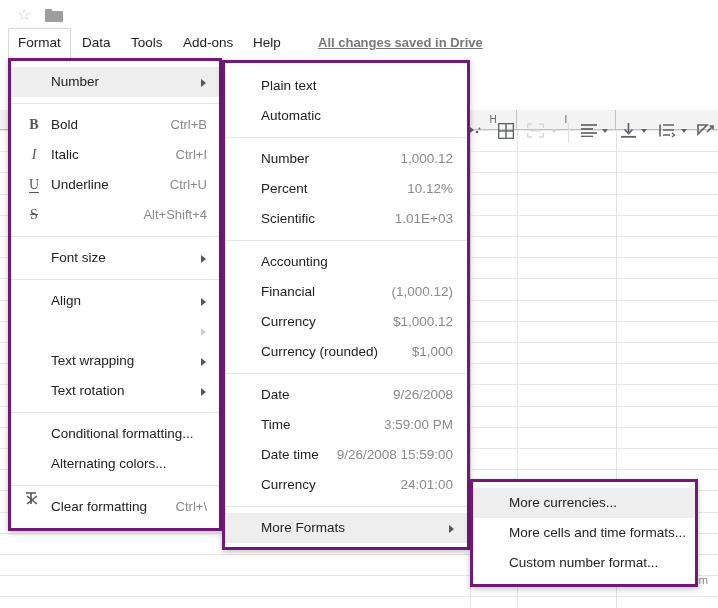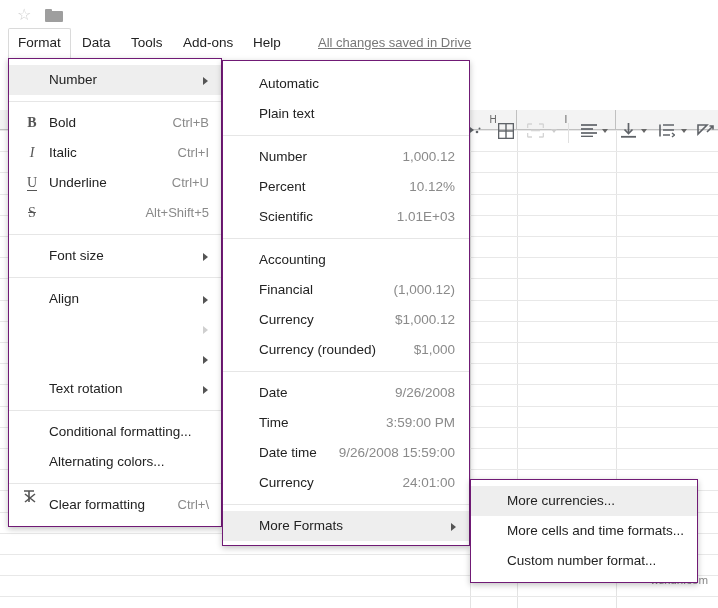--- a/index.html
+++ b/index.html
@@ -29,32 +29,32 @@
   .icon-folder .tab { position: absolute; left: 0; top: 0; width: 7px; height: 3px; background: #9e9e9e; border-radius: 1px 1px 0 0; }
   .icon-folder .body { position: absolute; left: 0; top: 2px; width: 18px; height: 11px; background: #9e9e9e; border-radius: 1px; }
 
   
   .menubar { position: absolute; left: 0; top: 28px; width: 718px; height: 29px; background: #fff; }
   .menu-item { position: absolute; top: 0; height: 29px; line-height: 29px;
     font-size: 13.5px; color: #222; padding: 0 9px; cursor: default; white-space: nowrap; }
   .menu-item.active { background: #fff; border: 1px solid #dadada; border-bottom: none;
     border-top-left-radius: 2px; border-top-right-radius: 2px; height: 30px; line-height: 28px; z-index: 40; }
   .save-status { position: absolute; top: 0; height: 29px; line-height: 29px; font-size: 13px;
-    color: #777; text-decoration: underline; white-space: nowrap; }
+    color: #777; text-decoration: underline; white-space: nowrap; font-weight: bold; }
 
   
   .toolbar { position: absolute; left: 0; top: 57px; width: 718px; height: 53px; background: #fff; }
   .tb-icon { position: absolute; top: 63px; }
   .tb-sep { position: absolute; top: 66px; width: 1px; height: 20px; background: #e0e0e0; }
   .caret { width: 0; height: 0; border-left: 3.5px solid transparent; border-right: 3.5px solid transparent; border-top: 4px solid #666; }
   .caret.dim { border-top-color: #ccc; }
 
   
   .menu-panel { position: absolute; background: #fff;
-    border: 1px solid #701a75; box-shadow: 0 2px 6px rgba(0,0,0,0.24); z-index: 60; }
+    border: 3px solid #701a75; box-shadow: 0 2px 6px rgba(0,0,0,0.24); z-index: 60; }
   .mrow { position: relative; height: 30px; line-height: 30px; font-size: 13.5px;
     color: #222; white-space: nowrap; cursor: default; }
   .mrow.hl { background: #eeeeee; }
   .mrow .lbl { position: absolute; left: 40px; top: 0; }
   .mrow .accel { position: absolute; right: 12px; top: 0; color: #8a8a8a; font-size: 13px; }
   .mrow .val { position: absolute; right: 14px; top: 0; color: #8a8a8a; font-size: 13.5px; }
   .mrow .arrow { position: absolute; right: 13px; top: 12px; width: 0; height: 0;
     border-top: 4px solid transparent; border-bottom: 4px solid transparent; border-left: 5px solid #555; }
   .mrow.disabled .lbl { color: #bdbdbd; }
   .mrow.disabled .arrow { border-left-color: #cfcfcf; }
@@ -225,36 +225,37 @@
         <span class="lbl">Italic</span>
         <span class="accel">Ctrl+I</span>
       </div>
       <div class="mrow">
         <span class="mi"><span style="font-family:'Liberation Serif',serif;font-size:14px;border-bottom:1.3px solid #555">U</span></span>
         <span class="lbl">Underline</span>
         <span class="accel">Ctrl+U</span>
       </div>
       <div class="mrow">
         <span class="mi"><span style="font-family:'Liberation Serif',serif;font-size:14px;text-decoration:line-through">S</span></span>
-        <span class="accel">Alt+Shift+5</span>
+        <span class="accel">Alt+Shift+4</span>
       </div>
       <div class="msep"></div>
       <div class="mrow">
         <span class="lbl">Font size</span>
         <span class="arrow"></span>
       </div>
       <div class="msep"></div>
       <div class="mrow">
         <span class="lbl">Align</span>
         <span class="arrow"></span>
       </div>
       <div class="mrow disabled">
         <span class="arrow"></span>
       </div>
       <div class="mrow">
+        <span class="lbl">Text wrapping</span>
         <span class="arrow"></span>
       </div>
       <div class="mrow">
         <span class="lbl">Text rotation</span>
         <span class="arrow"></span>
       </div>
       <div class="msep"></div>
       <div class="mrow">
         <span class="lbl">Conditional formatting...</span>
       </div>
@@ -269,24 +270,24 @@
             <path d="M2 4 L12 12 M12 4 L2 12" stroke="#555" stroke-width="1.6" fill="none"></path>
           </svg>
         </span>
         <span class="lbl">Clear formatting</span>
         <span class="accel">Ctrl+\</span>
       </div>
     </div>
 
   <div class="menu-panel" id="number-menu">
       <div class="mrow">
+        <span class="lbl">Plain text</span>
+      </div>
+      <div class="mrow">
         <span class="lbl">Automatic</span>
-      </div>
-      <div class="mrow">
-        <span class="lbl">Plain text</span>
       </div>
       <div class="msep"></div>
       <div class="mrow">
         <span class="lbl">Number</span>
         <span class="val">1,000.12</span>
       </div>
       <div class="mrow">
         <span class="lbl">Percent</span>
         <span class="val">10.12%</span>
       </div>

